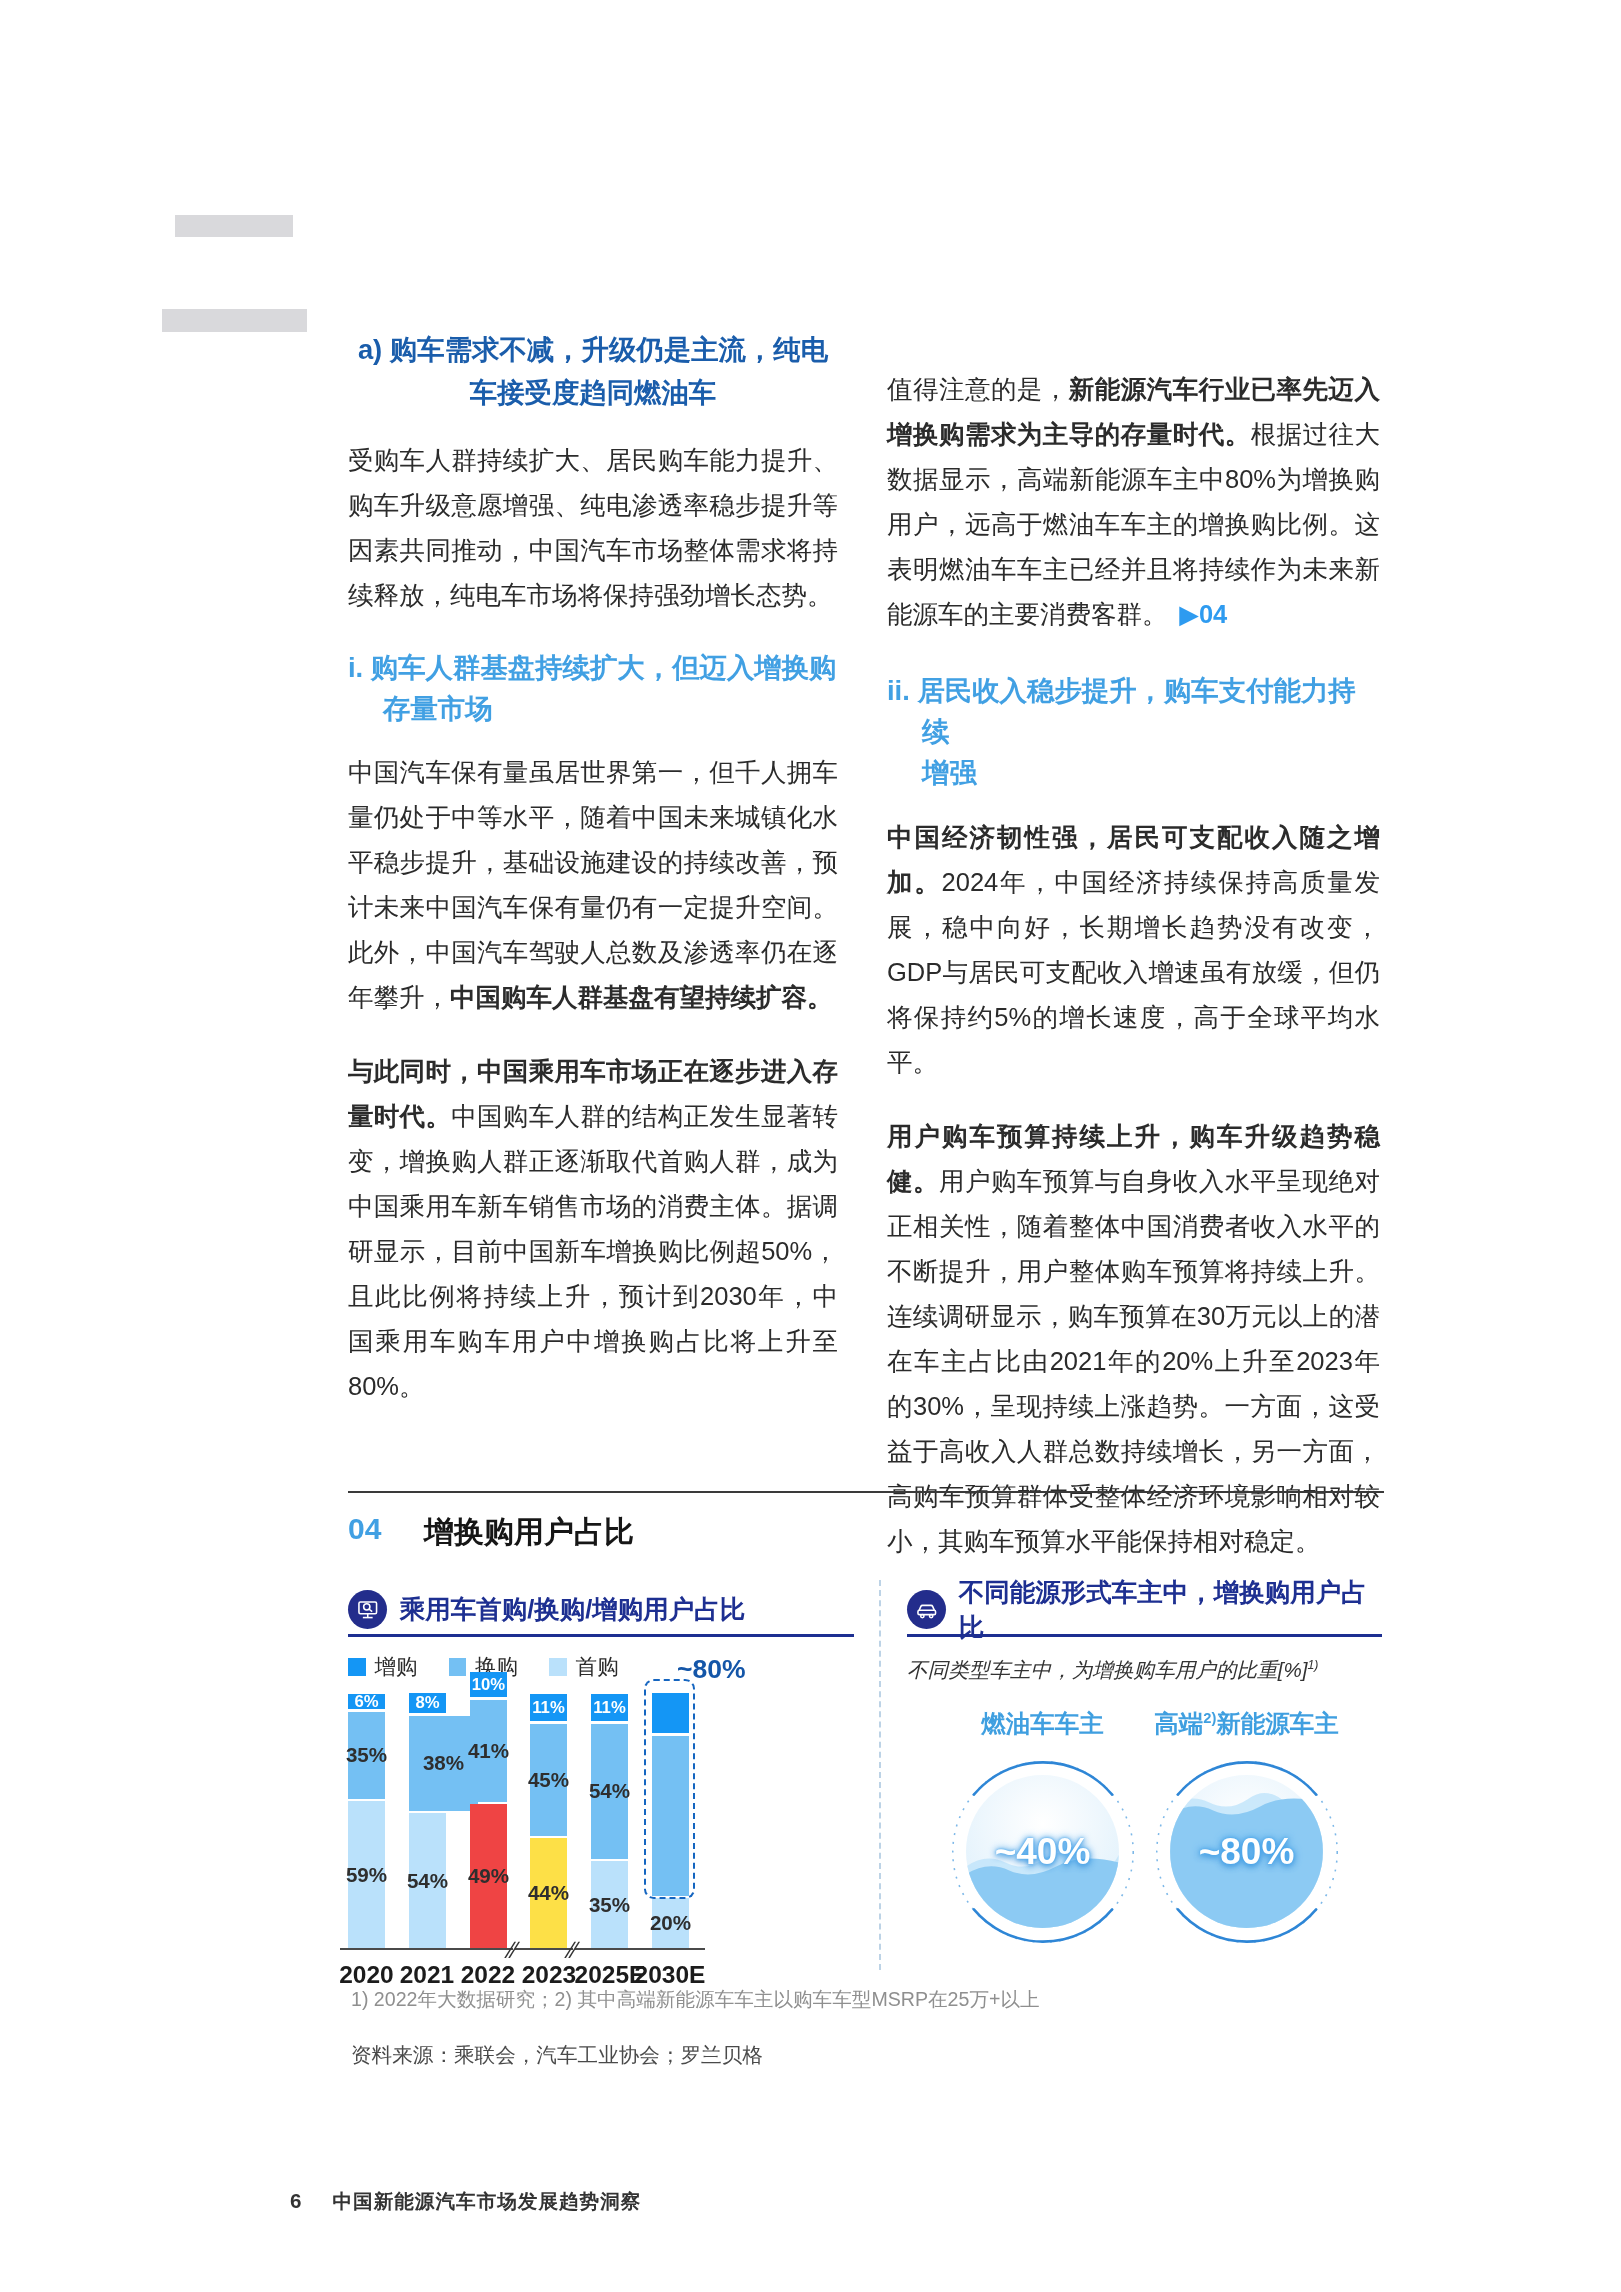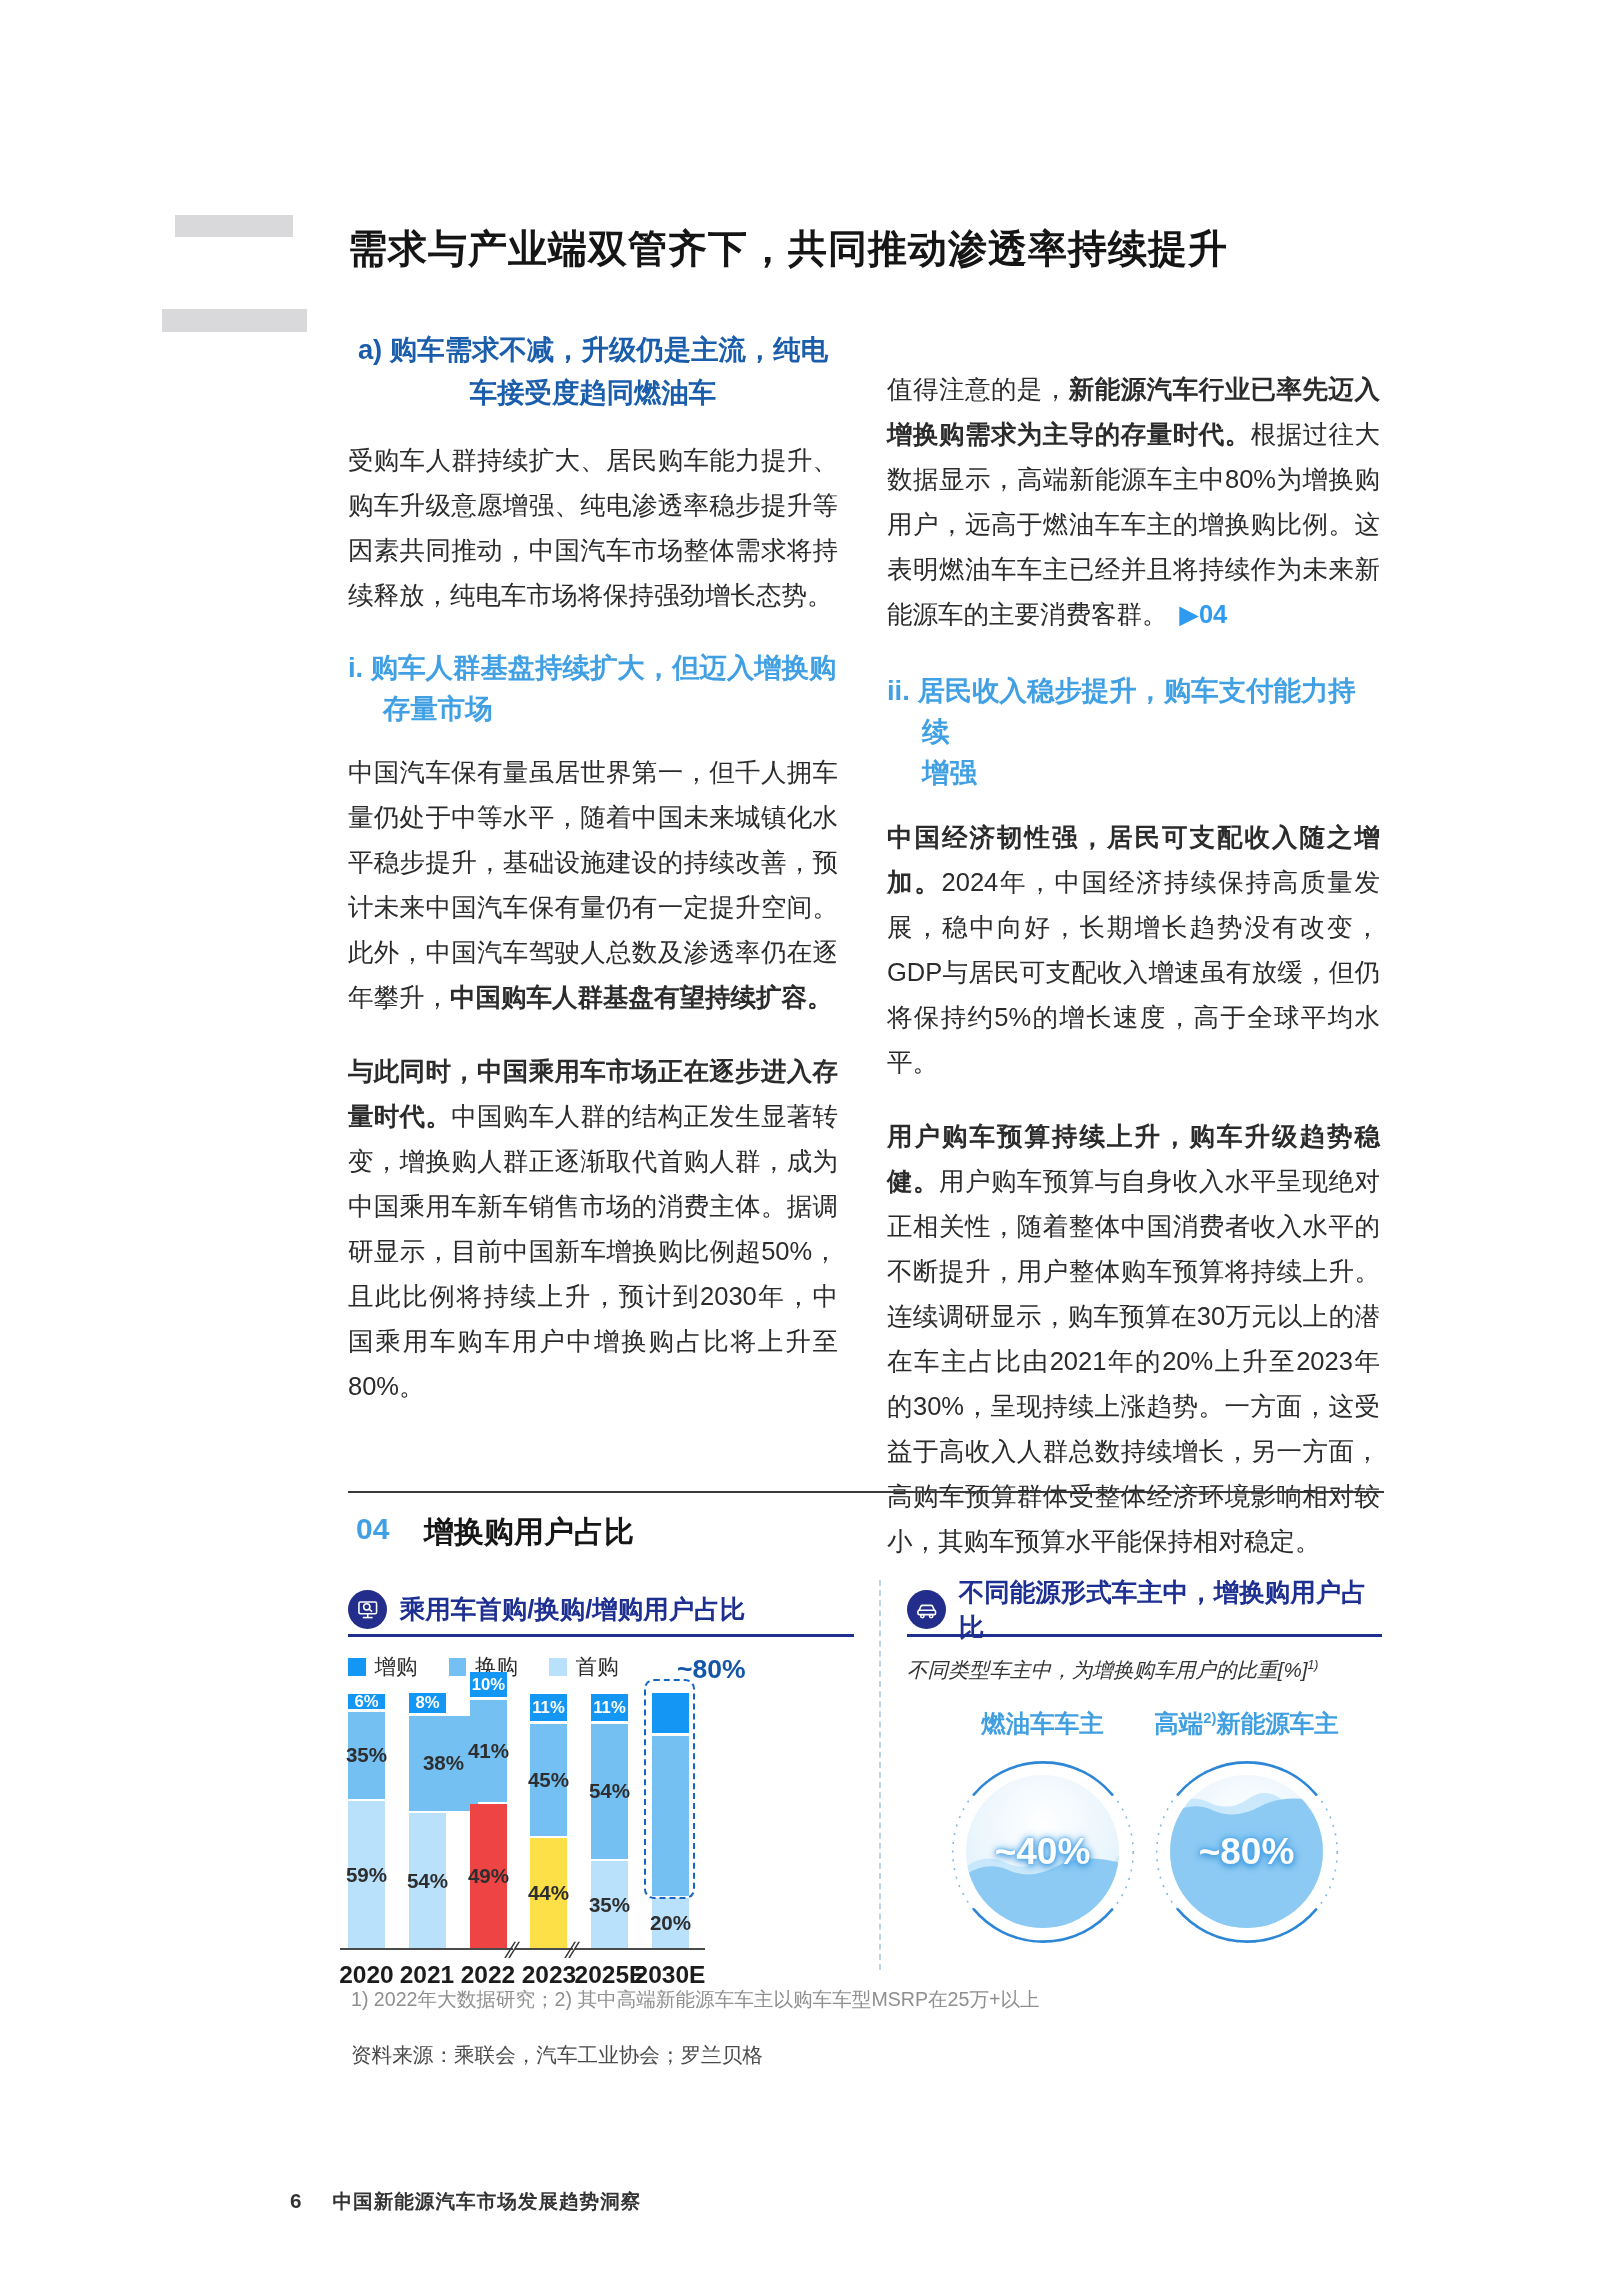--- a/index.html
+++ b/index.html
@@ -20,21 +20,21 @@
   .h-a{font-size:27.4px;line-height:43px;font-weight:800;color:#1a5dab;text-align:center;margin:0 0 23.5px 0;}
   .h-i{font-size:27.4px;line-height:41px;font-weight:800;color:#41a0e3;text-align:left;
        white-space:pre-line;padding-left:35px;text-indent:-35px;margin:0 0 21.6px 0;}
   .para{margin:0 0 29px 0;}
   .b{font-weight:800;}
   .link{color:#2e9bf0;font-weight:800;margin-left:11.8px;white-space:nowrap;}
   sup{font-size:60%;line-height:0;}
 
   
   #fig-rule{position:absolute;left:348px;top:1491px;width:1036px;height:2px;background:#3a3a3a;}
-  #fig-number{position:absolute;left:348px;top:1512px;font-size:30px;font-weight:800;color:#41a0e3;margin-left:8px;}
+  #fig-number{position:absolute;left:348px;top:1512px;font-size:30px;font-weight:800;color:#41a0e3;}
   #fig-title{position:absolute;left:424px;top:1512px;font-size:30px;font-weight:800;color:#161616;}
 
   #panel-sep{position:absolute;left:879px;top:1580px;height:390px;border-left:2px dashed #bdd3e6;}
 
   .panel{position:absolute;top:1588px;}
   #panel-left{left:348px;width:506px;height:412px;}
   #panel-right{left:907px;width:475px;height:412px;}
 
   .panel-head{display:flex;align-items:center;gap:12.7px;height:43px;}
   .head-icon{width:39px;height:39px;border-radius:50%;background:#232d8c;flex:0 0 auto;
@@ -86,21 +86,20 @@
   #footer .ptext{font-size:19.6px;font-weight:700;color:#333;letter-spacing:1px;}
 </style>
 </head>
 <body>
 
 <div id="page">
 
   <div id="decor1" class="decor-bar"></div>
   <div id="decor2" class="decor-bar"></div>
 
-  <h1 id="main-title">需求与产业端双管齐下，共同推动渗透率持续提升</h1>
 
   <div id="col-left" class="col">
     <h2 class="h-a">a) 购车需求不减，升级仍是主流，纯电车接受度趋同燃油车</h2>
     <p class="para"><span>受购车人群持续扩大、居民购车能力提升、购车升级意愿增强、纯电渗透率稳步提升等因素共同推动，中国汽车市场整体需求将持续释放，纯电车市场将保持强劲增长态势。</span></p>
     <h3 class="h-i">i. 购车人群基盘持续扩大，但迈入增换购
 存量市场</h3>
     <p class="para"><span>中国汽车保有量虽居世界第一，但千人拥车量仍处于中等水平，随着中国未来城镇化水平稳步提升，基础设施建设的持续改善，预计未来中国汽车保有量仍有一定提升空间。此外，中国汽车驾驶人总数及渗透率仍在逐年攀升，</span><span class="b">中国购车人群基盘有望持续扩容。</span></p>
     <p class="para"><span class="b">与此同时，中国乘用车市场正在逐步进入存量时代。</span><span>中国购车人群的结构正发生显著转变，增换购人群正逐渐取代首购人群，成为中国乘用车新车销售市场的消费主体。据调研显示，目前中国新车增换购比例超50%，且此比例将持续上升，预计到2030年，中国乘用车购车用户中增换购占比将上升至80%。</span></p>
   </div>
 

